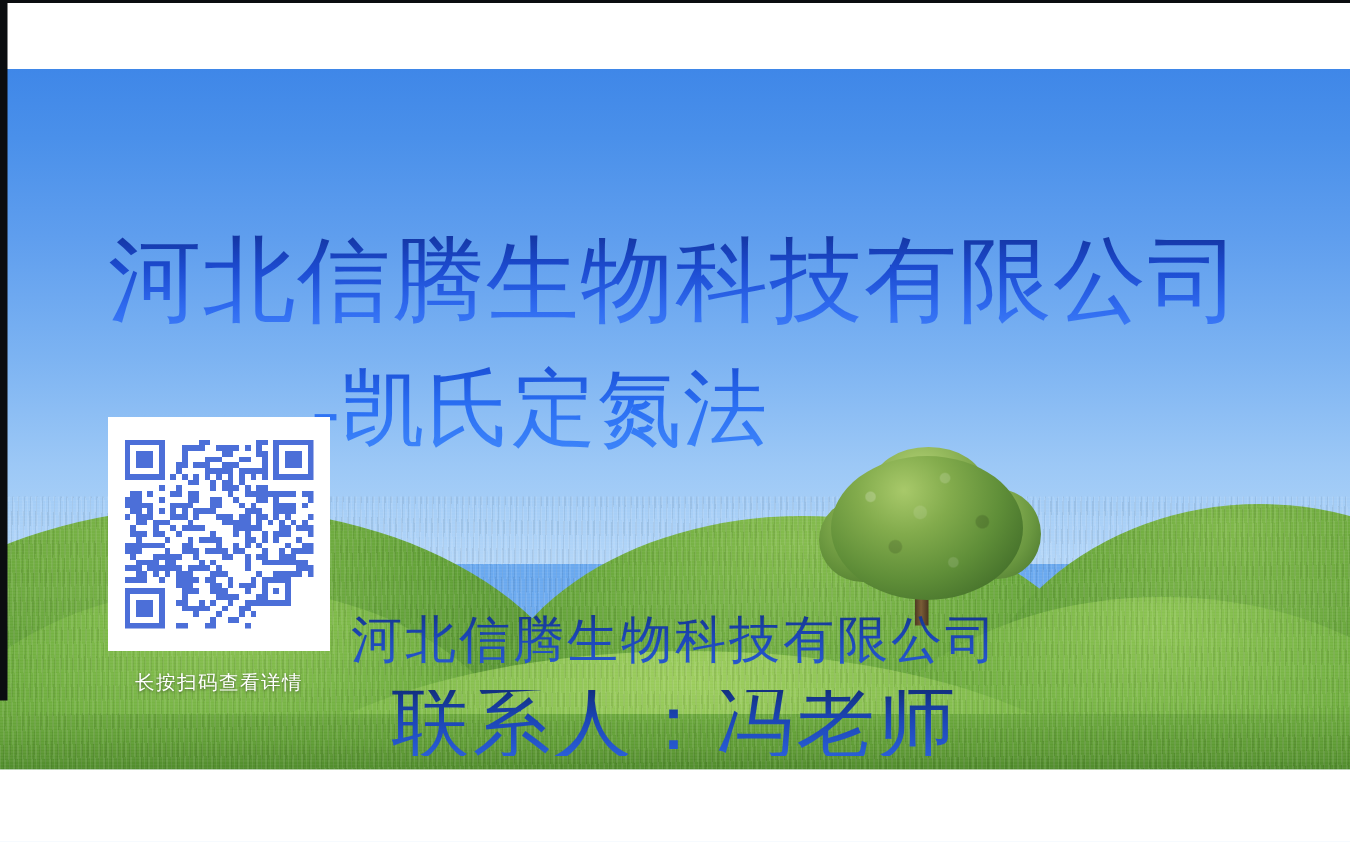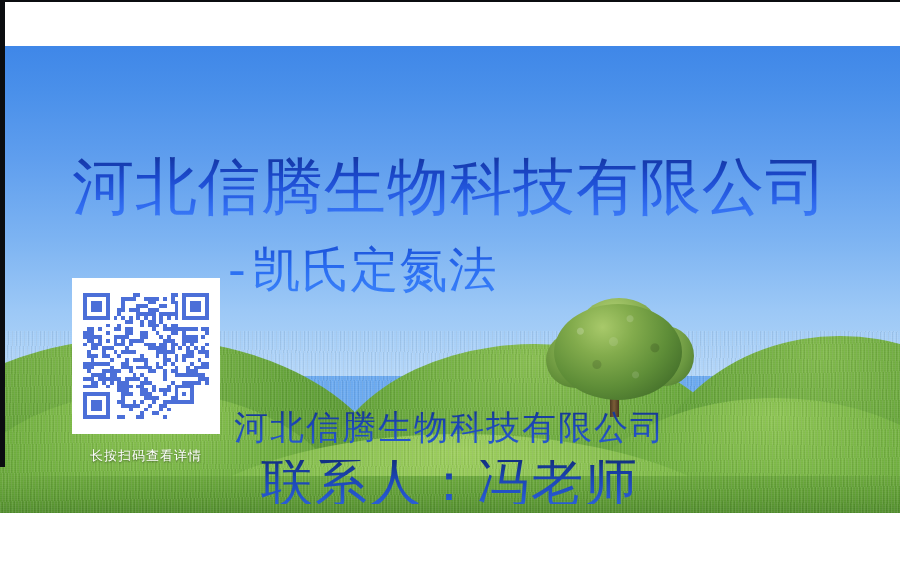--- a/index.html
+++ b/index.html
@@ -175,22 +175,22 @@
     -webkit-background-clip: text;
     background-clip: text;
     -webkit-text-fill-color: transparent;
     white-space: nowrap;
   }
   #title-sub {
     position: absolute;
     left: 0; top: 196px;
     width: 720px;
     text-align: center;
-    font-family: Liberation Mono, monospace;
-    font-size: 48px;
+    font-family: Liberation Serif, serif;
+    font-size: 56px;
     line-height: 62px;
     letter-spacing: 1px;
     color: #2a6ef2;
     background: linear-gradient(to bottom, #1a4fd6 0%, #2a6ef2 45%, #3f87fb 100%);
     -webkit-background-clip: text;
     background-clip: text;
     -webkit-text-fill-color: transparent;
     white-space: nowrap;
   }
 

